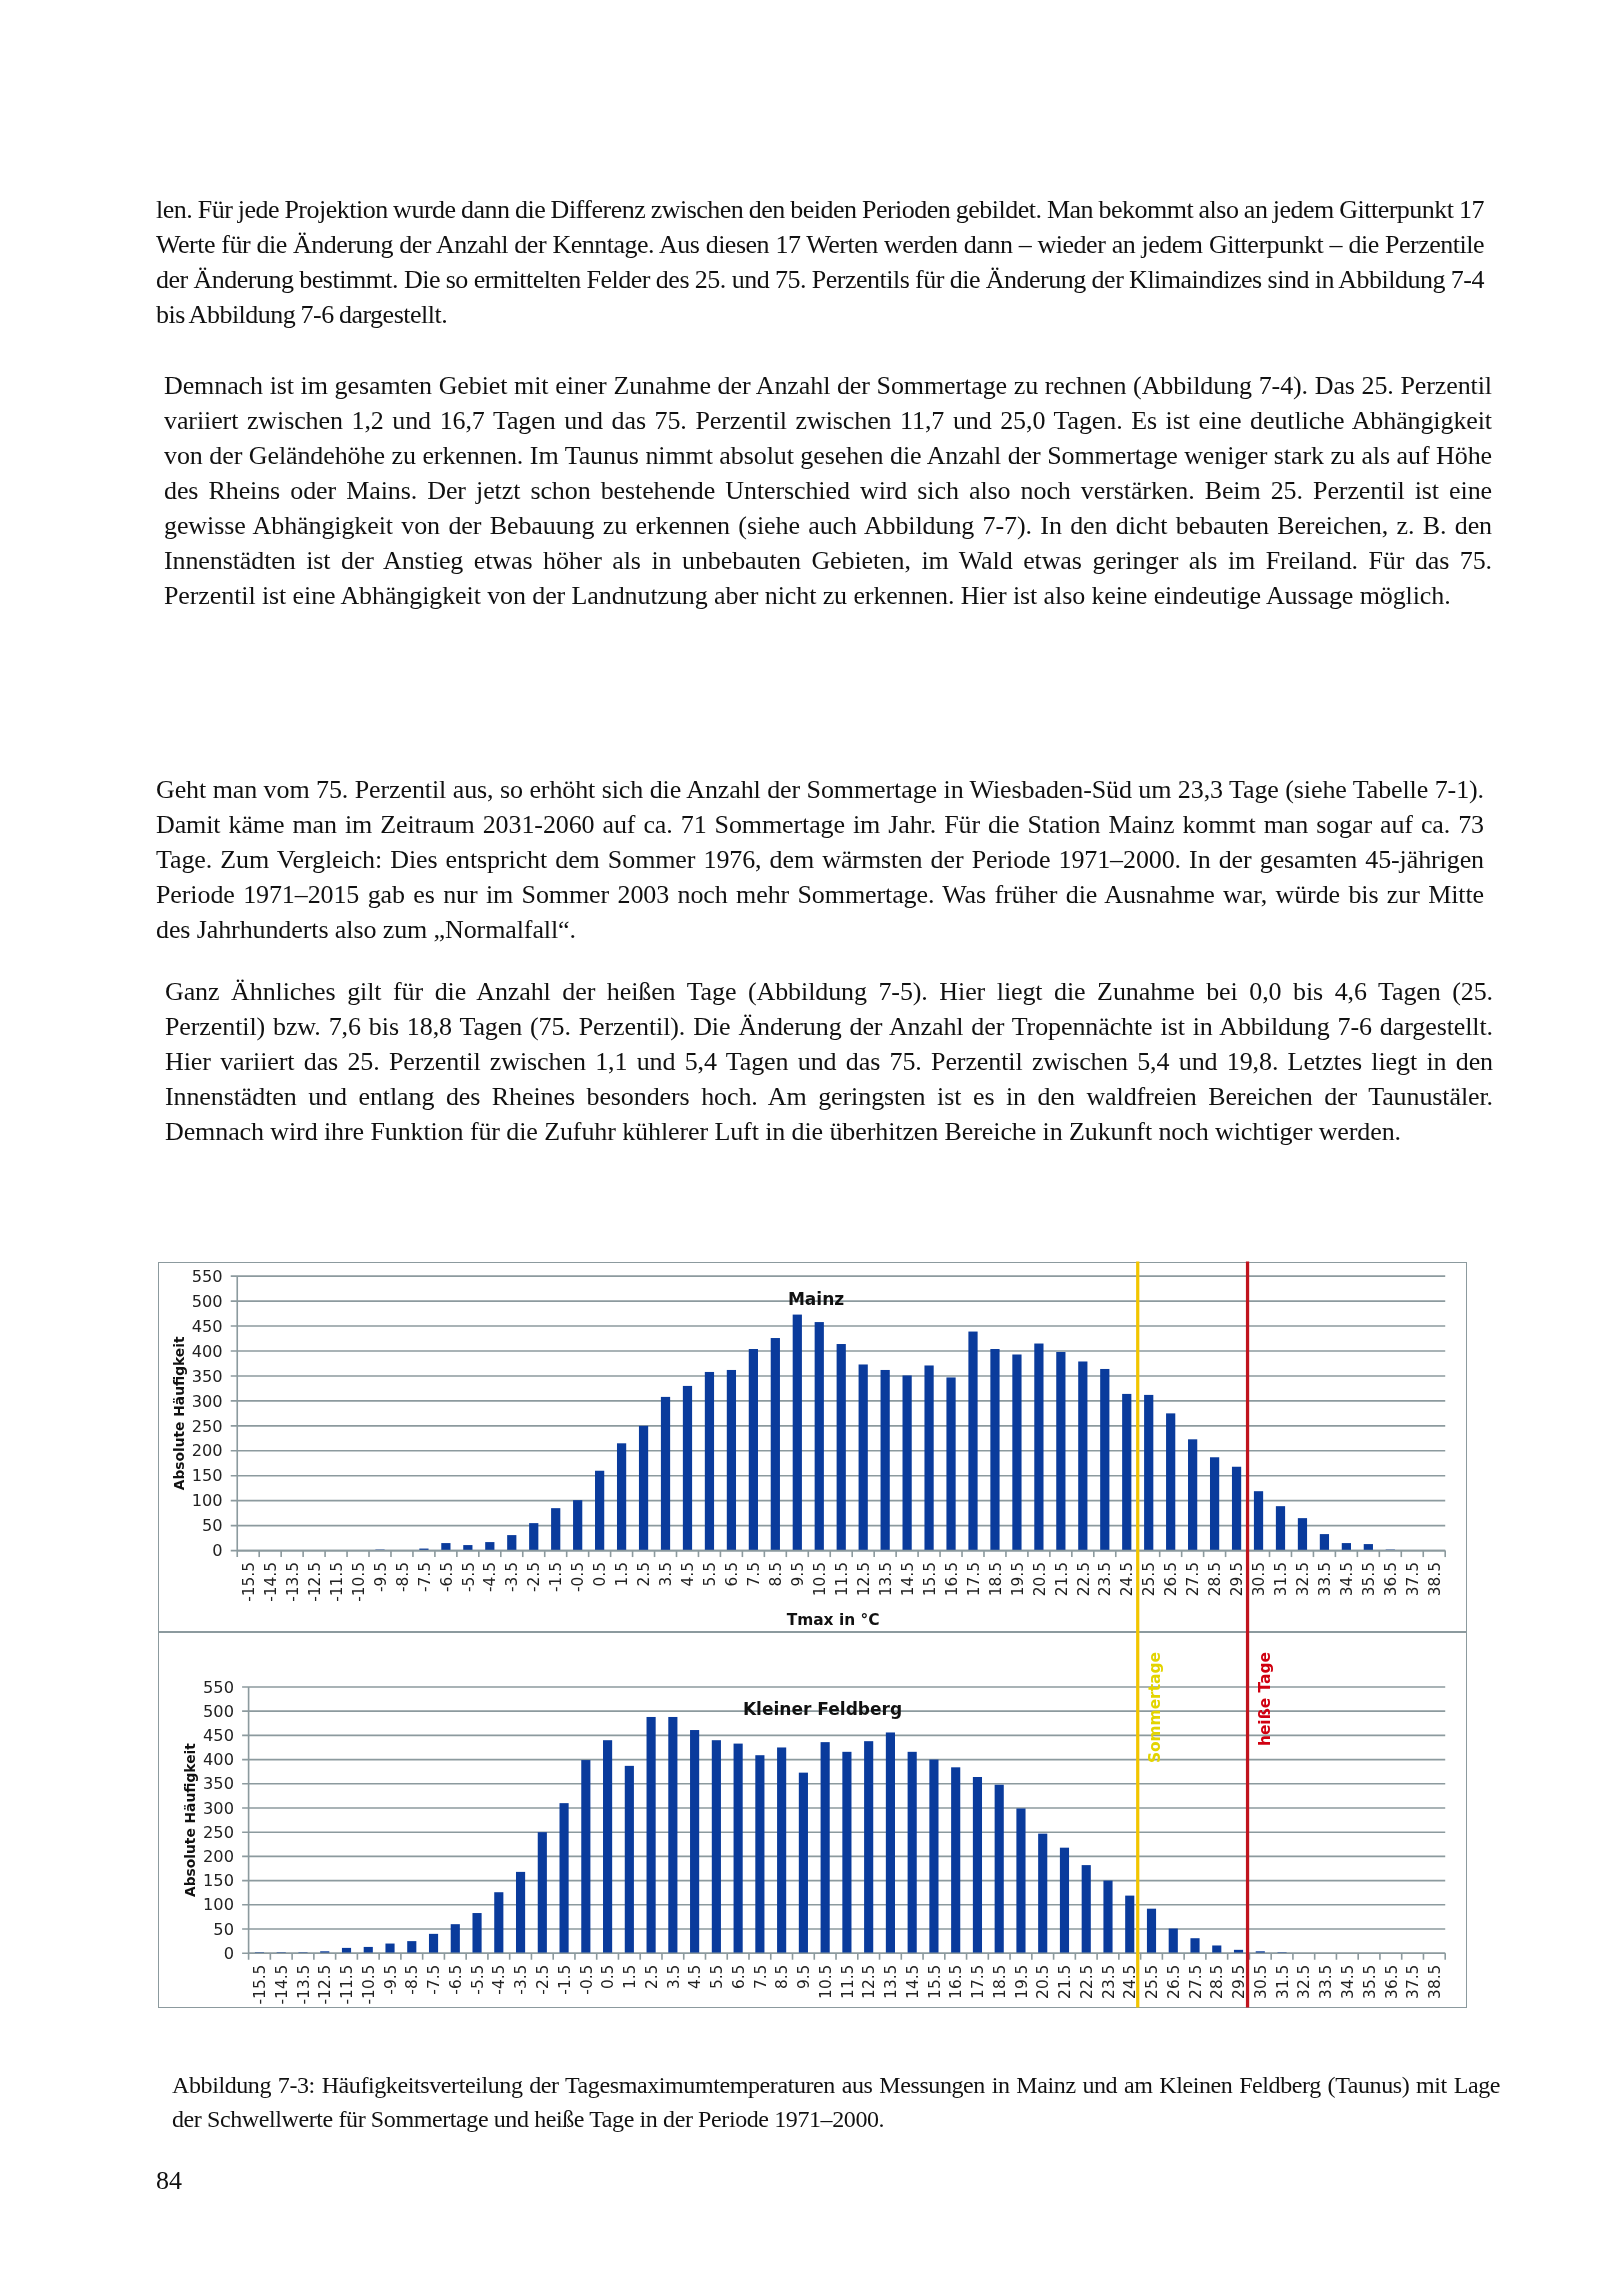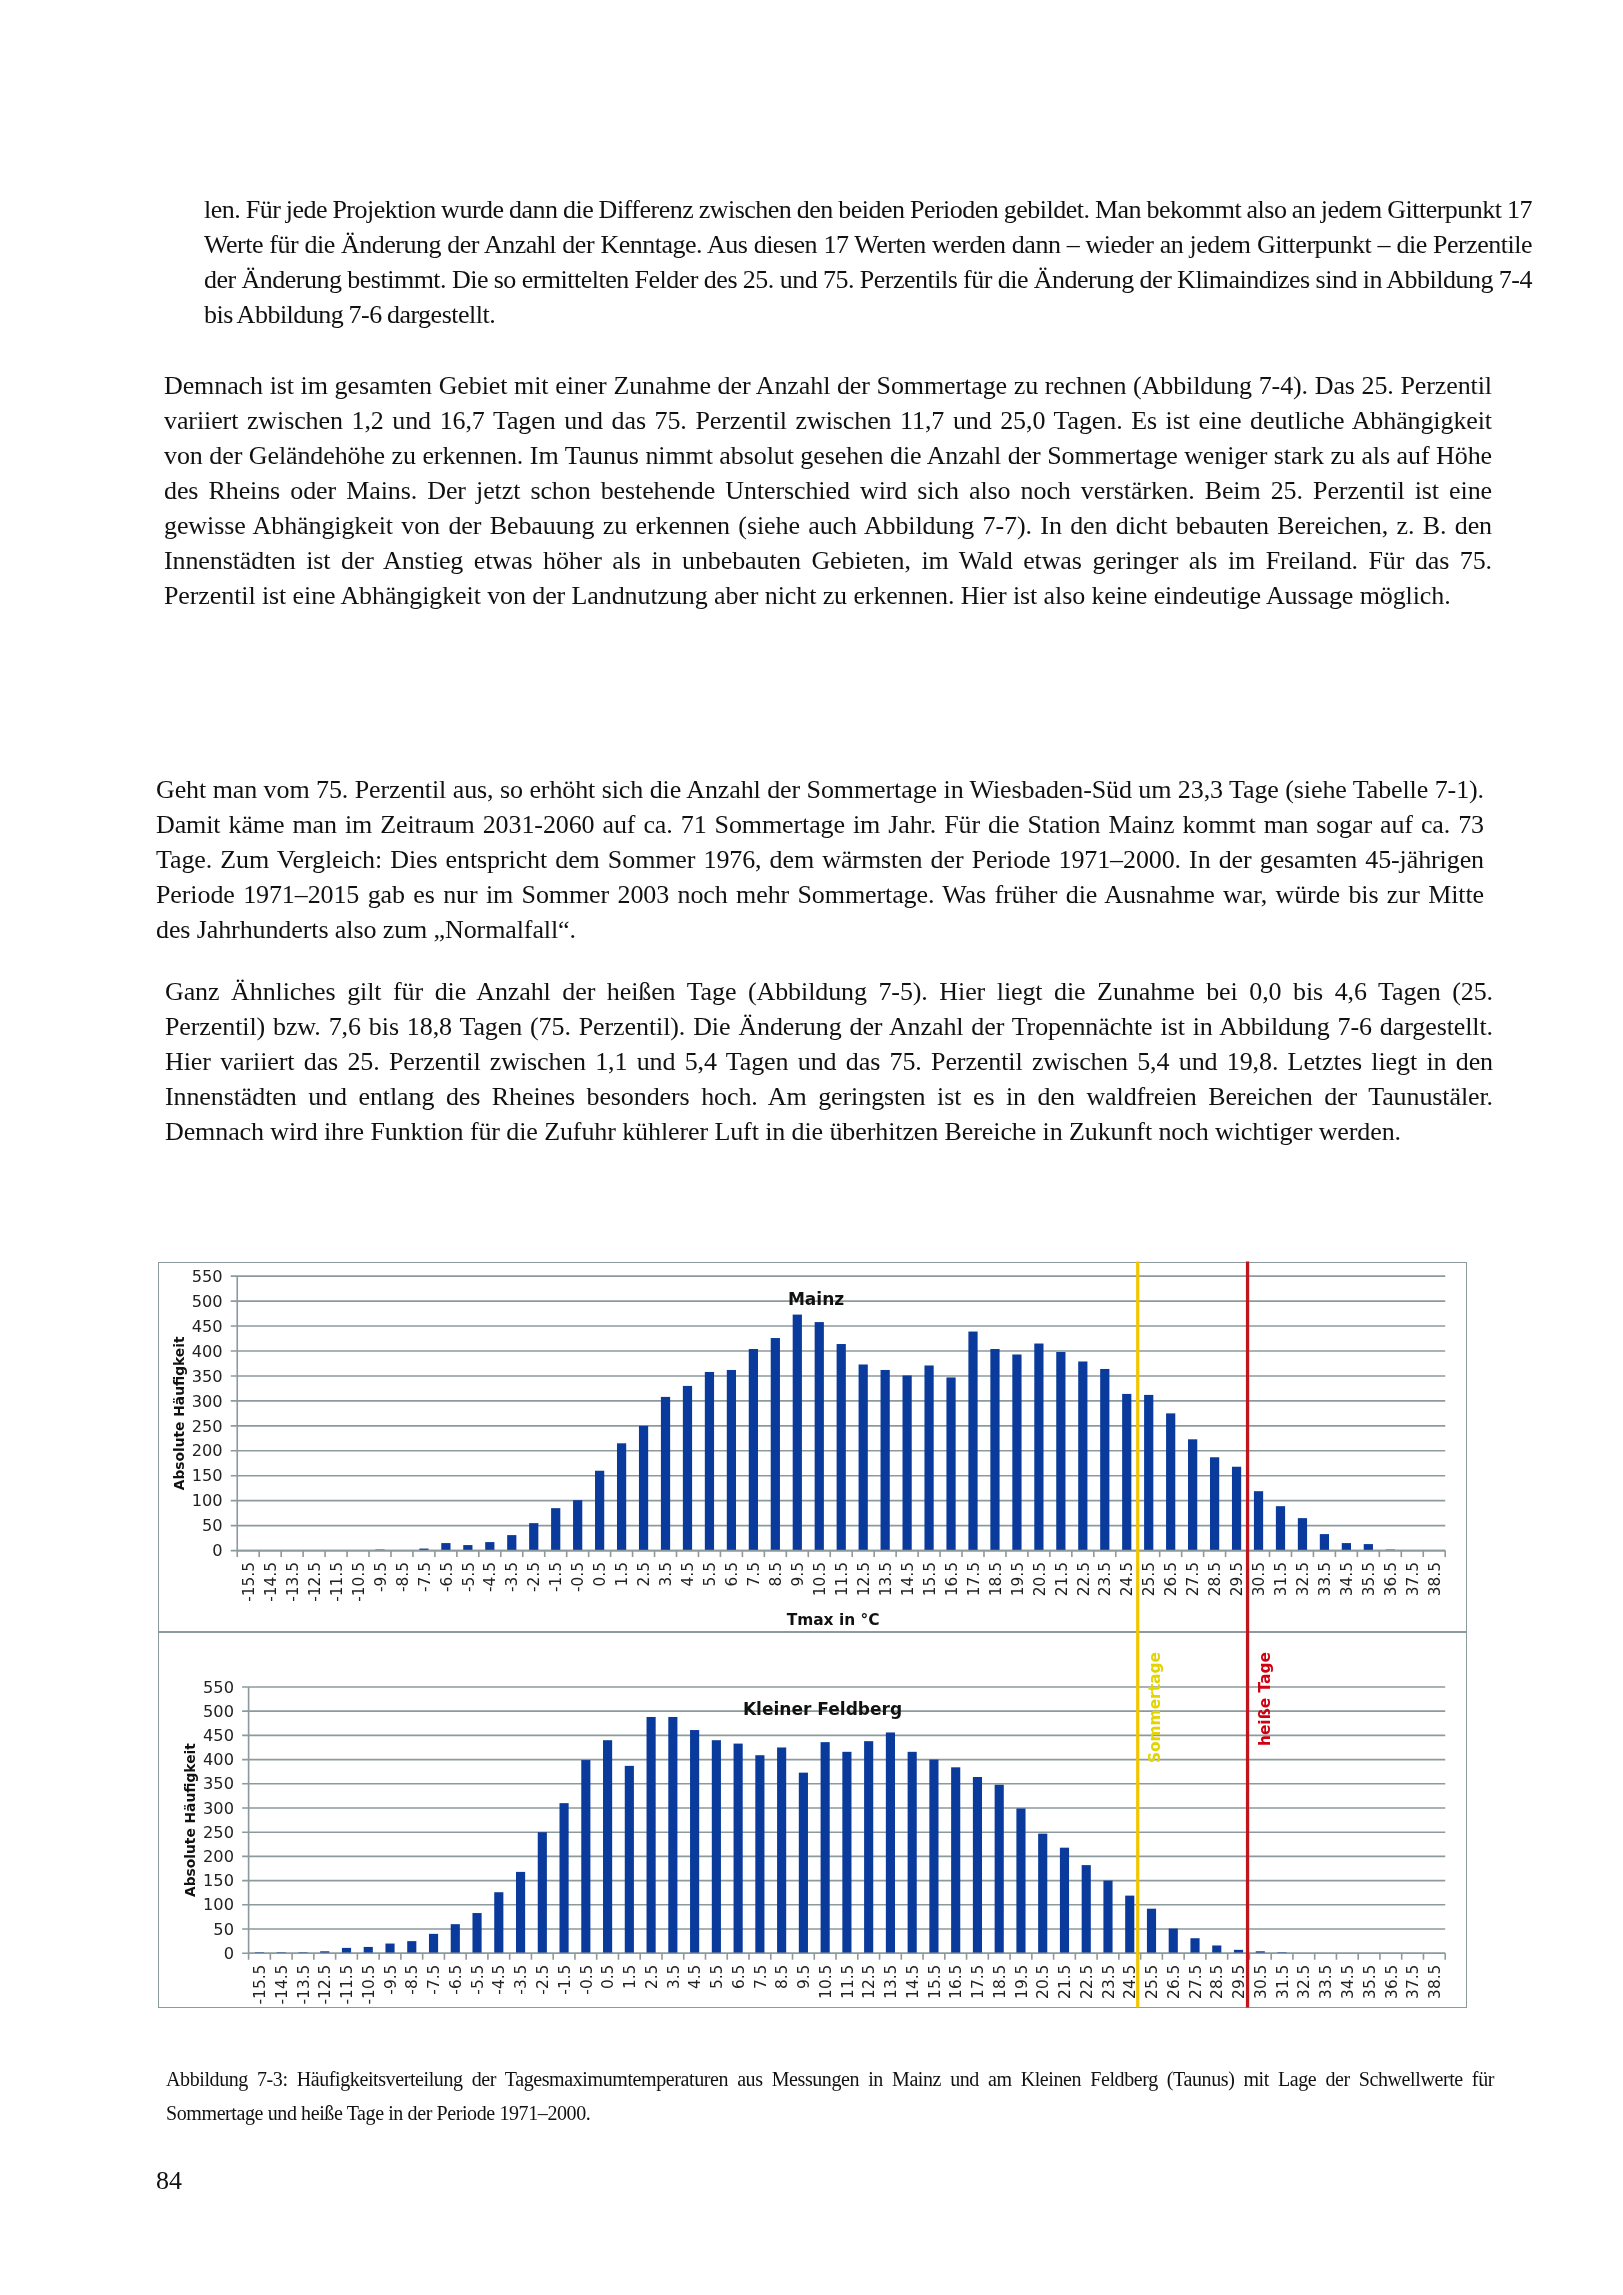--- a/index.html
+++ b/index.html
@@ -1,26 +1,26 @@
 <!DOCTYPE html>
 <html style="font-size:13px"><head>
 <meta charset="utf-8">
 <style>
   html, body { margin:0; padding:0; background:#ffffff; }
   body { width:1624px; height:2295px; position:relative; overflow:hidden;
          font-family:"Liberation Serif", "DejaVu Serif", serif; color:#111; }
   .para { position:absolute; left:156px; width:1328px; font-size:26px; line-height:35px;
           text-align:justify; margin:0; hyphens:manual; letter-spacing:-0.1px; }
-  .para.narrow { letter-spacing:-0.5px; word-spacing:-0.8px;margin-left:48px; }
+  .para.narrow { letter-spacing:-0.5px; word-spacing:-0.8px; }
   #p1 { top:192px; }
   #p2 { top:368px;margin-left:8px; }
   #p3 { top:772px; }
   #p4 { top:974px;margin-left:9px; }
-  .caption { position:absolute; left:156px; top:2052px; width:1328px; font-size:20px; line-height:34px;
-             text-align:justify; letter-spacing:-0.4px; margin:10px; }
+  .caption { position:absolute; left:156px; top:2052px; width:1328px; font-size:24px; line-height:34px;
+             text-align:justify; letter-spacing:-0.4px; margin:16px; }
   .pagenum { position:absolute; left:156px; top:2166px; font-size:26px; }
   .figure { position:absolute; left:158px; top:1262px; width:1309px; height:746px;
             border:1.6px solid #8c9a9e; box-sizing:border-box; background:#fff; }
   .divider { position:absolute; left:158px; top:1631px; width:1309px; height:1.6px; background:#8c9a9e; }
   svg text { font-family:"DejaVu Sans", "Liberation Sans", sans-serif; }
 </style>
 </head>
 <body>
 
 <p class="para narrow" id="p1">len. Für jede Projektion wurde dann die Differenz zwischen den beiden Perioden gebildet. Man bekommt also an jedem Gitterpunkt 17 Werte für die Änderung der Anzahl der Kenntage. Aus diesen 17 Werten werden dann – wieder an jedem Gitterpunkt – die Perzentile der Änderung bestimmt. Die so ermittelten Felder des 25. und 75. Perzentils für die Änderung der Klimaindizes sind in Abbildung 7-4 bis Abbildung 7-6 dargestellt.</p>

